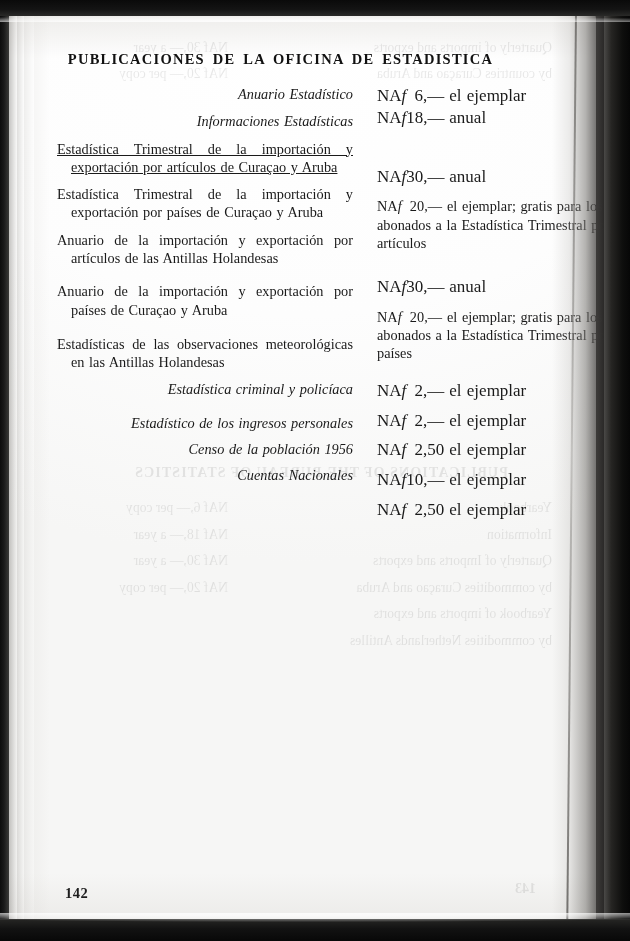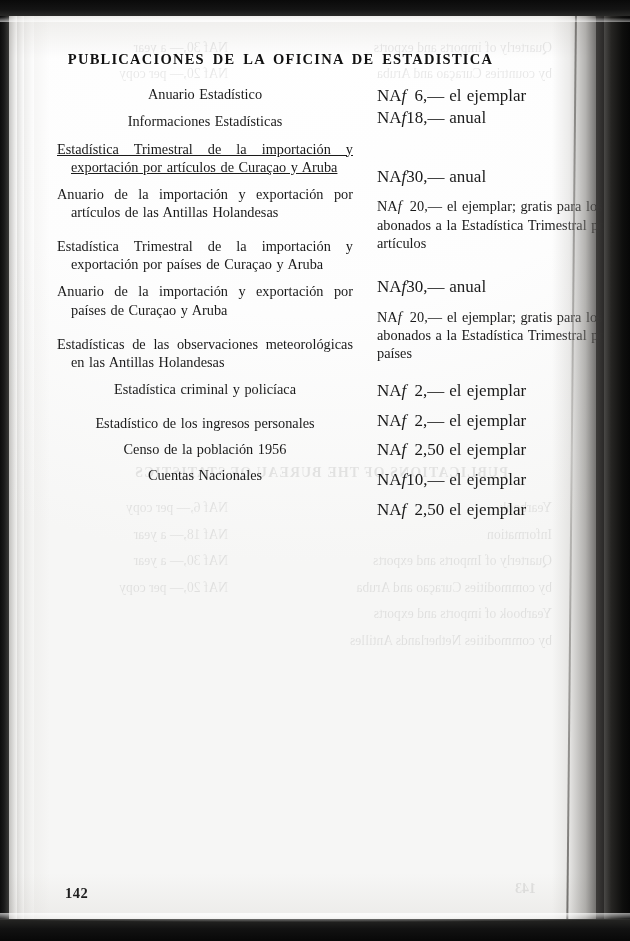--- a/index.html
+++ b/index.html
@@ -142,21 +142,21 @@
     font-size: 14.3px;
     line-height: 1.28;
     color: #1a1a1a;
     text-align: justify;
     text-justify: inter-word;
     padding-left: 14px;
     text-indent: -14px;
     margin-bottom: 7px;
     word-spacing: 1px;
   }
-  .entry.nowrap-short { text-align: center; }
+  .entry.nowrap-short { text-align: right; font-style: italic; }
 
   .price {
     font-size: 17px;
     line-height: 1.28;
     color: #1a1a1a;
     white-space: nowrap;
     word-spacing: 1px;
   }
   .price-block {
     margin-bottom: 7px;
@@ -271,22 +271,22 @@
     <div id="content">
 
       <div class="doc-title">PUBLICACIONES DE LA OFICINA DE ESTADISTICA</div>
 
       <div class="columns">
 
         <div class="col-left">
           <div class="entry nowrap-short" style="margin-bottom:9px;">Anuario Estadístico</div>
           <div class="entry nowrap-short" style="margin-bottom:9px;">Informaciones Estadísticas</div>
           <div class="entry" style="margin-bottom:9px;text-decoration:underline;">Estadística Trimestral de la importación y exportación por artículos de Curaçao y Aruba</div>
+          <div class="entry" style="margin-bottom:9px;">Estadística Trimestral de la importación y exportación por países de Curaçao y Aruba</div>
           <div class="entry" style="margin-bottom:15px;">Anuario de la importación y exportación por artículos de las Antillas Holandesas</div>
-          <div class="entry" style="margin-bottom:9px;">Estadística Trimestral de la importación y exportación por países de Curaçao y Aruba</div>
           <div class="entry" style="margin-bottom:16px;">Anuario de la importación y exportación por países de Curaçao y Aruba</div>
           <div class="entry" style="margin-bottom:8px;">Estadísticas de las observaciones meteorológicas en las Antillas Holandesas</div>
           <div class="entry nowrap-short" style="margin-bottom:16px;">Estadística criminal y policíaca</div>
           <div class="entry nowrap-short" style="margin-bottom:8px;">Estadístico de los ingresos personales</div>
           <div class="entry nowrap-short" style="margin-bottom:8px;">Censo de la población 1956</div>
           <div class="entry nowrap-short">Cuentas Nacionales</div>
         </div>
 
         <div class="col-right">
 

